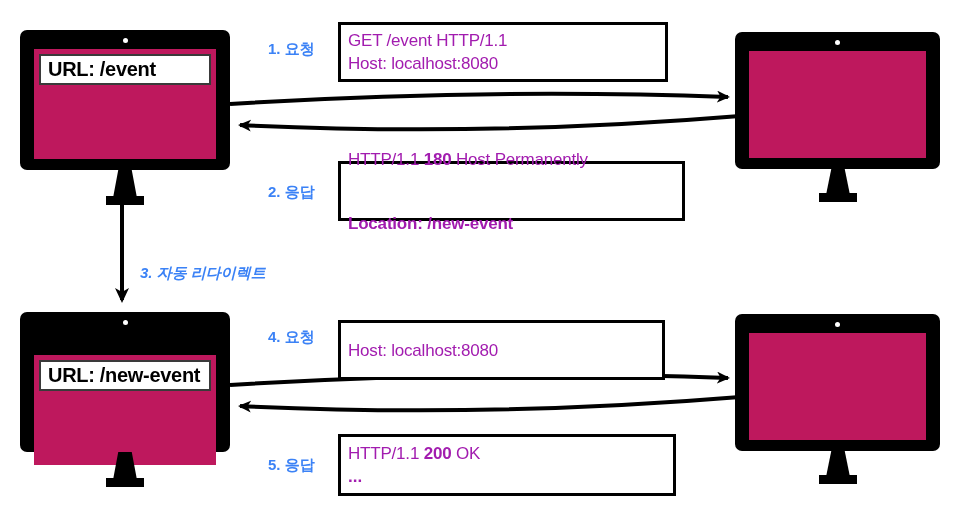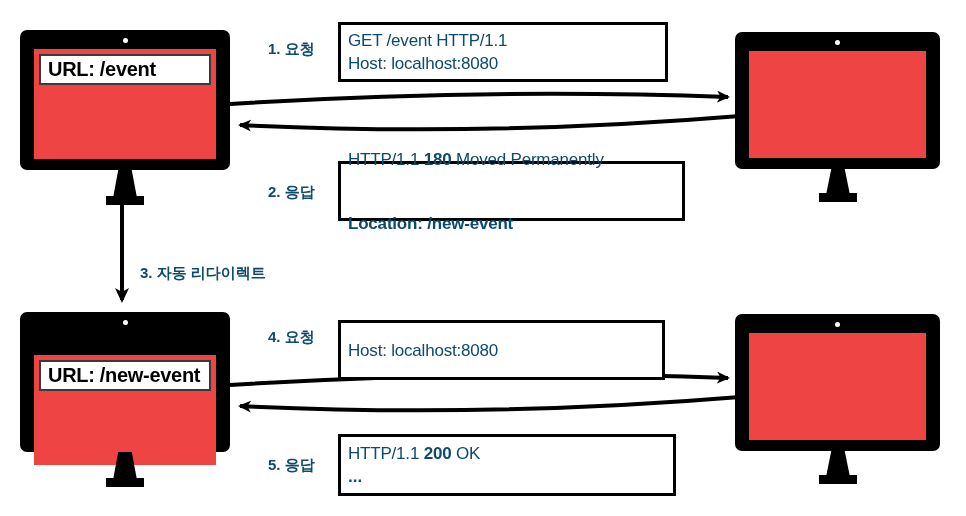--- a/index.html
+++ b/index.html
@@ -23,21 +23,21 @@
   .monitor .bezel {
     position: absolute;
     left: 0; top: 0;
     width: 100%;
     box-sizing: border-box;
     background: #000000;
     border-radius: 7px;
   }
   .monitor .screen {
     position: absolute;
-    background: #ef4444;
+    background: #be185d;
   }
   .monitor .webcam {
     position: absolute;
     width: 5px; height: 5px;
     border-radius: 50%;
     background: #ffffff;
   }
   .monitor .neck {
     position: absolute;
     background: #000000;
@@ -73,37 +73,37 @@
     background: #ffffff;
     border: 3px solid #000000;
     padding: 4px 6px 4px 7px;
     display: flex;
     flex-direction: column;
     justify-content: center;
   }
   .msgbox .line {
     font-size: 17px;
     line-height: 23px;
-    color: #0c4a6e;
+    color: #a21caf;
     white-space: nowrap;
     letter-spacing: -0.2px;
   }
   .msgbox .line b { font-weight: bold; }
   .msgbox .line.all-bold { font-weight: bold; margin-top: 41px; }
   .msgbox .line.dots {
     font-weight: bold;
     letter-spacing: 0px;
   }
 
   
   .steplabel {
     position: absolute;
     font-size: 15px;
     font-weight: bold;
-    color: #0c4a6e;
+    color: #3b82f6;
     white-space: nowrap;
   }
 
   
   #arrows {
     position: absolute;
     left: 0; top: 0;
     width: 966px; height: 516px;
     pointer-events: none;
   }
@@ -178,36 +178,36 @@
     <div class="screen" style="left:14px; top:19px; width:177px; height:107px;"></div>
     <div class="neck" style="left:91px; top:137px; width:24px; height:26px;
                 clip-path: polygon(22% 0%, 78% 0%, 100% 100%, 0% 100%);"></div>
     <div class="foot" style="left:84px; top:161px; width:38px; height:9px;"></div>
   </div>
 
   <div class="steplabel" style="left:268px; top:40px;">1. 요청</div>
 
   <div class="steplabel" style="left:268px; top:183px;">2. 응답</div>
 
-  <div class="steplabel" style="left:140px; top:264px;">3. 자동 리다이렉트</div>
+  <div class="steplabel" style="left:140px; top:264px;font-style:italic;">3. 자동 리다이렉트</div>
 
   <div class="steplabel" style="left:268px; top:328px;text-align:center;">4. 요청</div>
 
   <div class="steplabel" style="left:268px; top:456px;">5. 응답</div>
 
   <div class="msgbox" style="left:338px; top:22px; width:330px; height:60px;">
     <div class="line">
       <span>GET /event HTTP/1.1</span><b></b><span></span>
     </div>
     <div class="line">Host: localhost:8080</div>
   </div>
 
   <div class="msgbox" style="left:338px; top:161px; width:347px; height:60px;">
     <div class="line">
-      <span>HTTP/1.1 </span><b>180</b><span> Moved Permanently</span>
+      <span>HTTP/1.1 </span><b>180</b><span> Host Permanently</span>
     </div>
     <div class="line all-bold">Location: /new-event</div>
   </div>
 
   <div class="msgbox" style="left:338px; top:320px; width:327px; height:60px;">
     <div class="line">Host: localhost:8080</div>
   </div>
 
   <div class="msgbox" style="left:338px; top:434px; width:338px; height:62px;">
     <div class="line">

